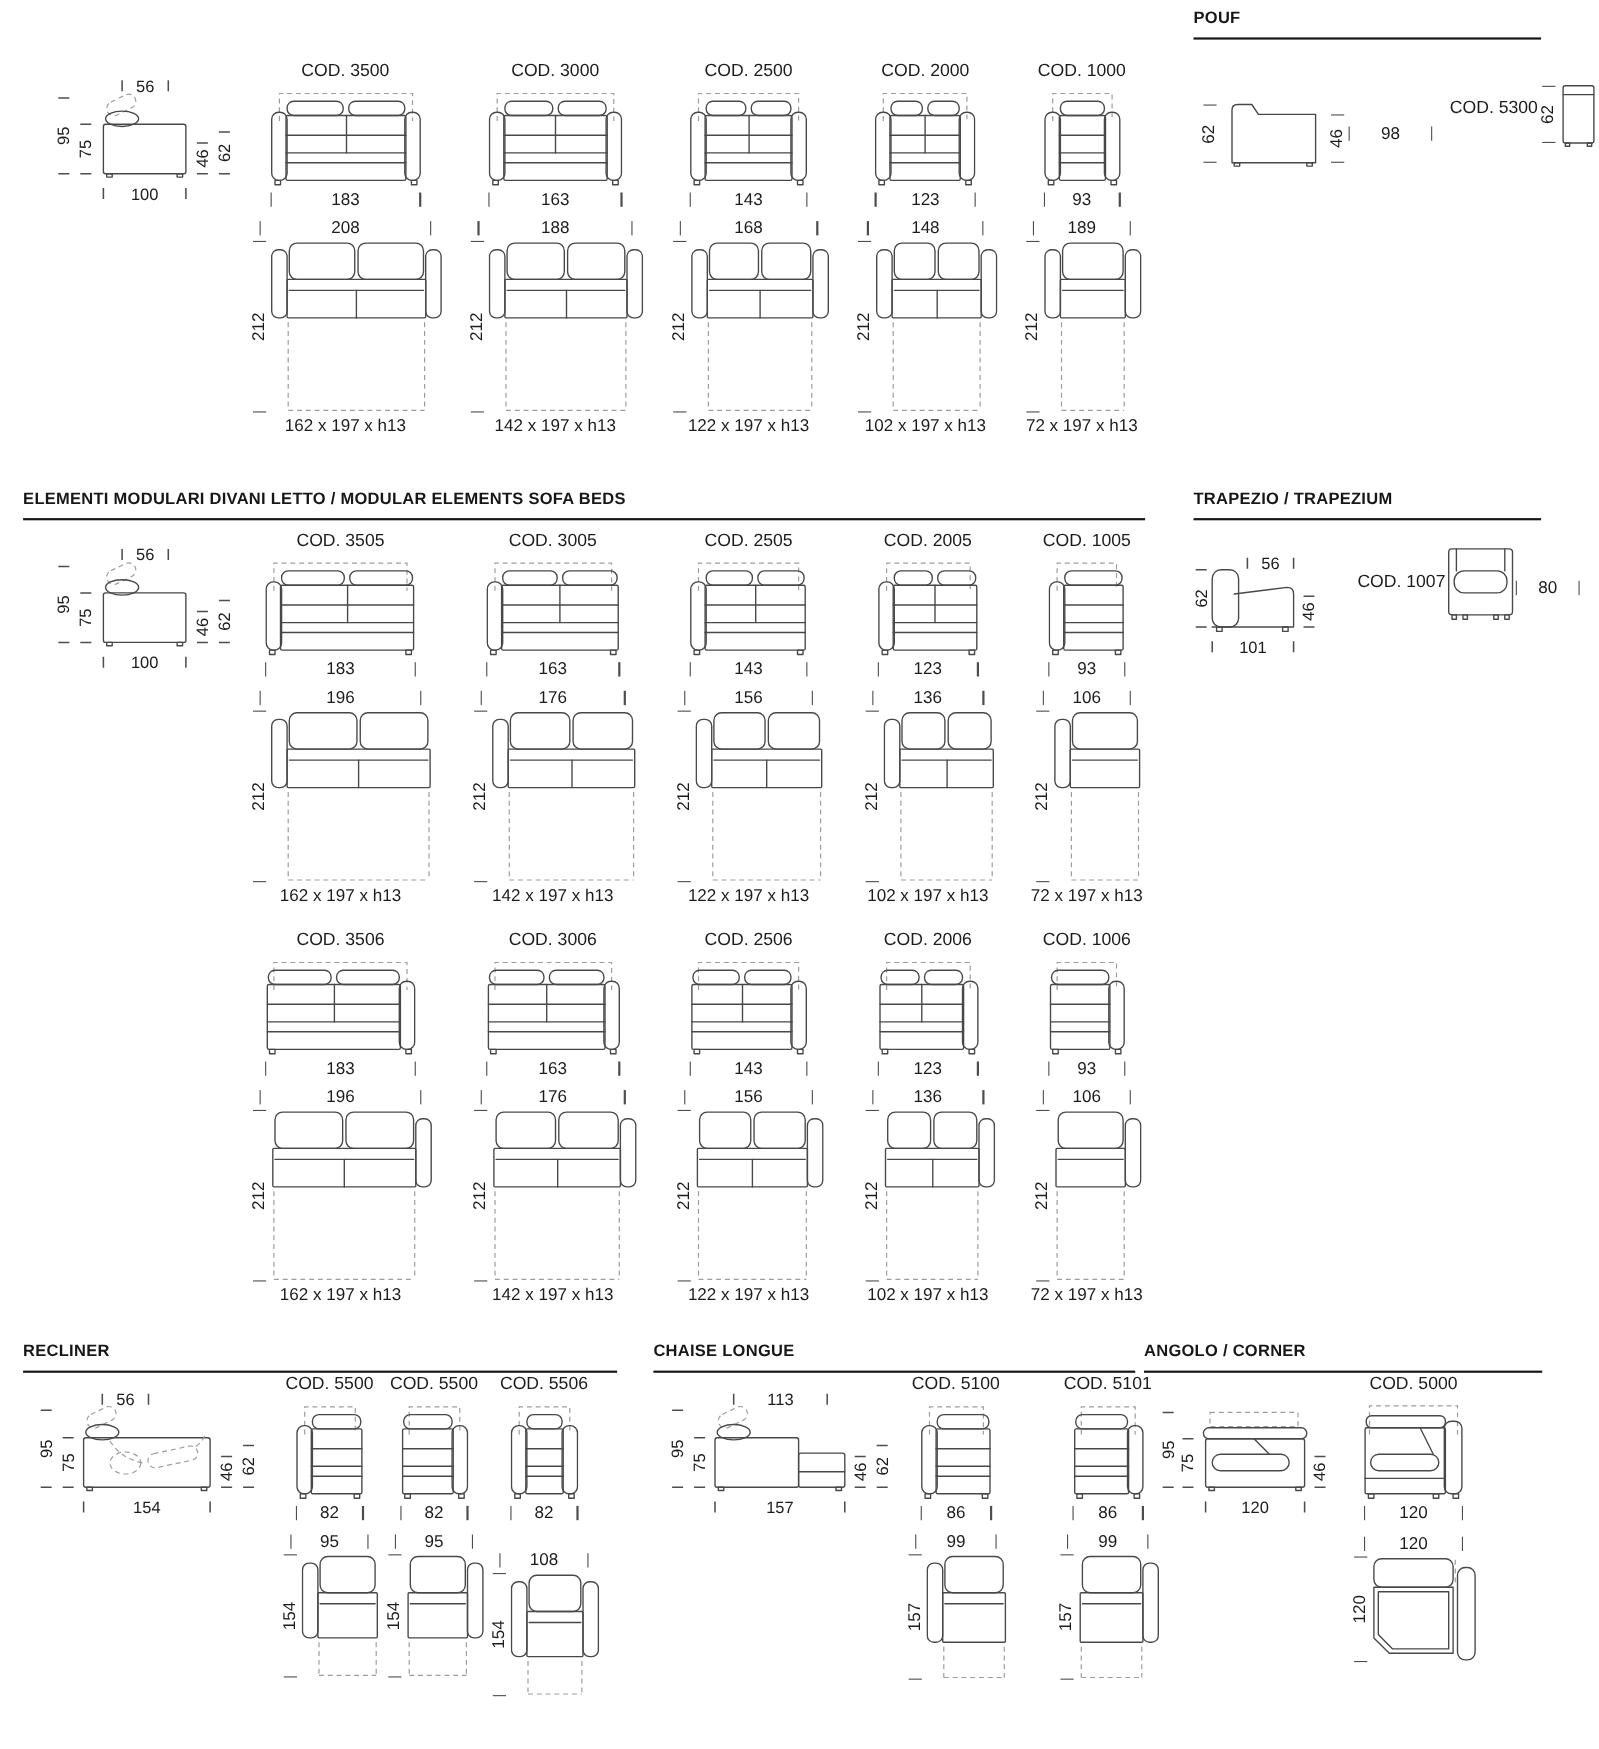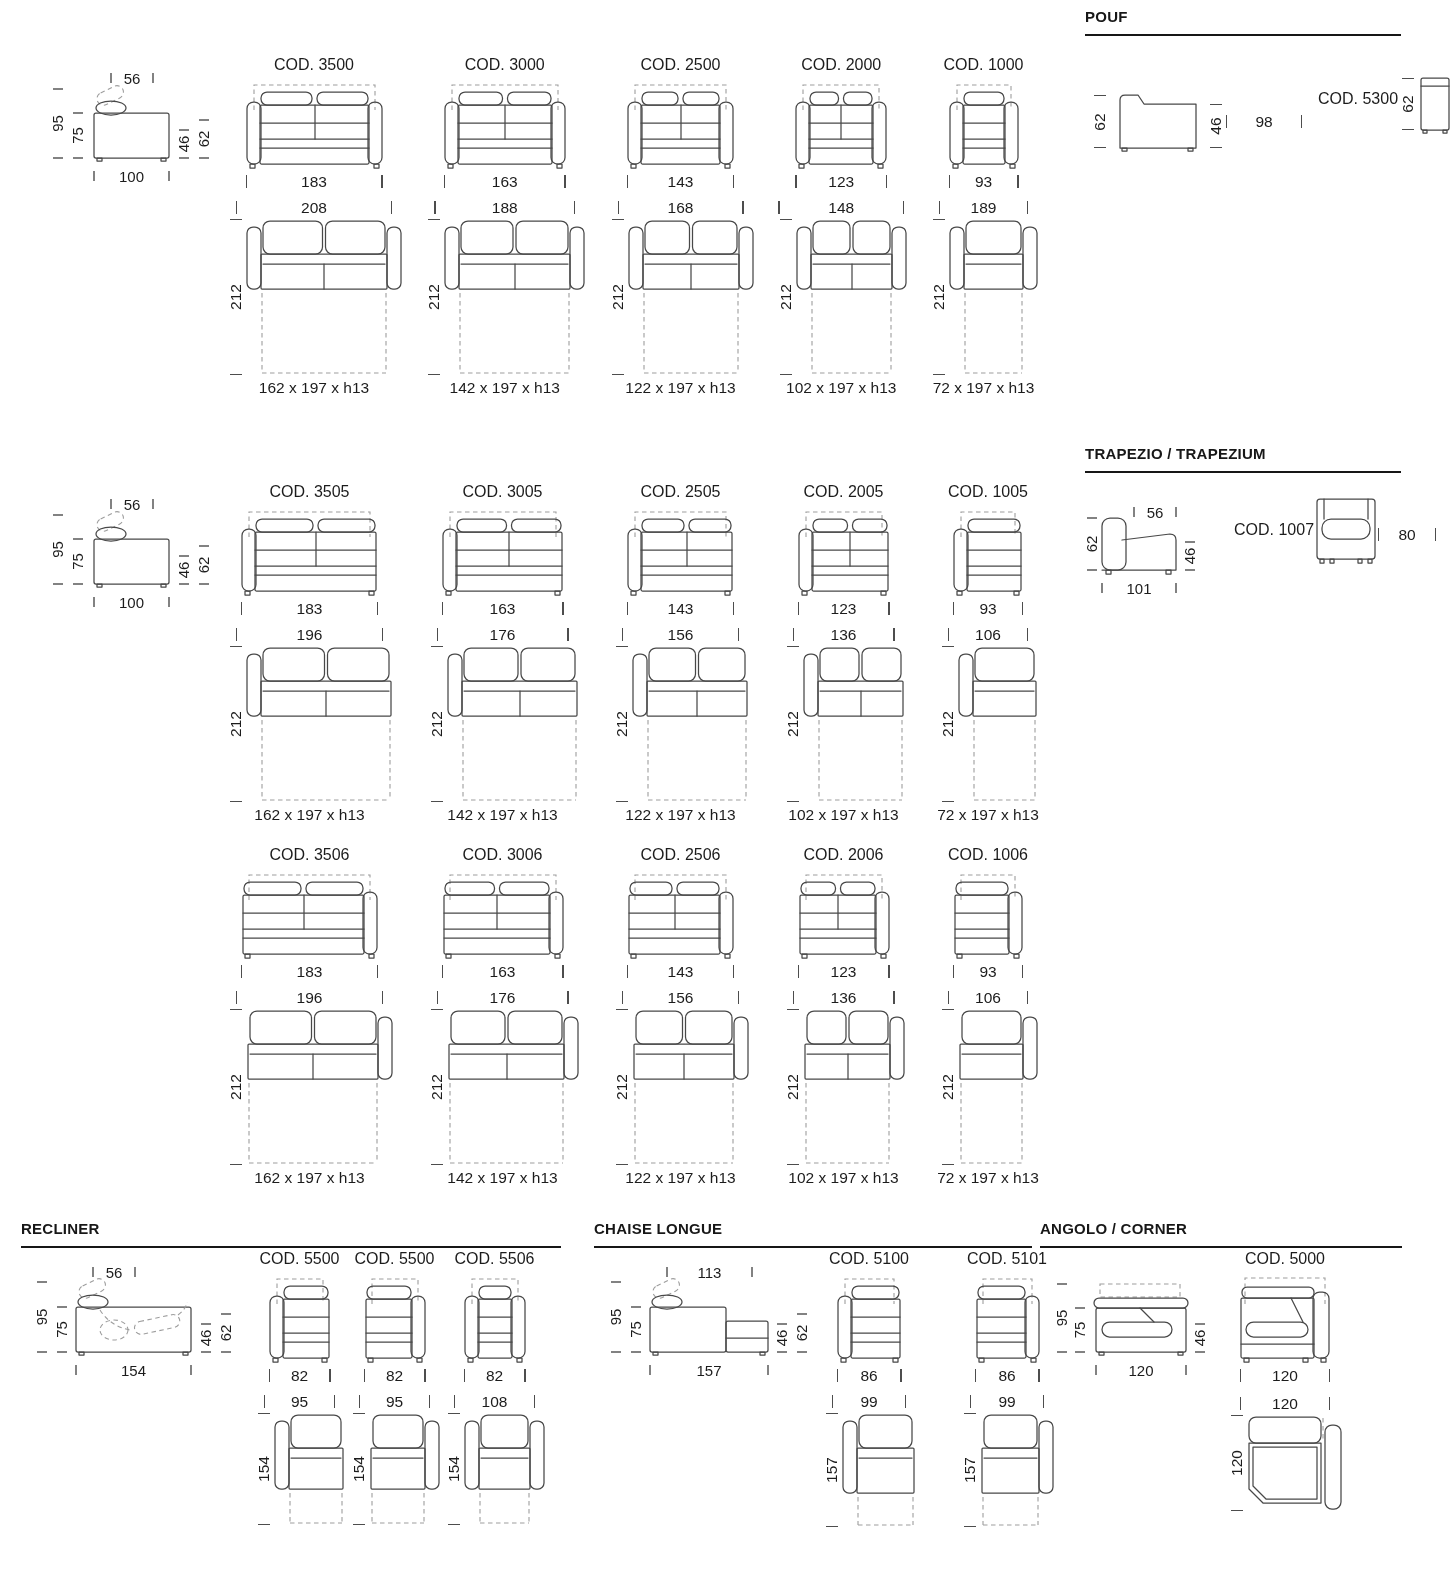--- a/index.html
+++ b/index.html
@@ -194,21 +194,21 @@
           <line x1="14" y1="68" x2="78" y2="68" class="ln"></line>
           <line x1="46" y1="25" x2="46" y2="59" class="ln"></line>
           <rect x="1" y="22" width="14" height="62" rx="6.5" class="ln"></rect>
           <rect x="77" y="22" width="14" height="62" rx="6.5" class="ln"></rect>
           <rect x="4" y="84" width="5" height="4" rx="0" class="ln"></rect>
           <rect x="83" y="84" width="5" height="4" rx="0" class="ln"></rect>
         </svg>
     <div class="dimh" style="width:92px;margin-top:2px">
           <span class="num">123</span>
         </div>
-    <div class="dimh" style="width:126px;margin-top:7px">
+    <div class="dimh" style="width:106px;margin-top:7px">
           <span class="num">148</span>
         </div>
     <div class="toprow" style="margin-top:2px">
           <div class="dimv" style="height:156px;">
             <span class="num">212</span>
           </div>
           <svg width="111" height="156" viewBox="0 0 111 156">
             <rect x="17" y="2" width="37" height="33" rx="7" class="ln"></rect>
             <rect x="57" y="2" width="37" height="33" rx="7" class="ln"></rect>
             <rect x="15" y="35" width="81" height="35" rx="1" class="ln"></rect>
@@ -308,20 +308,21 @@
               <rect x="3" y="2" width="28" height="82" rx="2" class="ln"></rect>
               <line x1="3" y1="38" x2="31" y2="38" class="ln"></line>
               <circle cx="20" cy="60" r="2.5" class="ln"></circle>
               <circle cx="12" cy="72" r="4" class="ln"></circle>
               <circle cx="24" cy="72" r="4" class="ln"></circle>
             </svg>
           </div>
       </div>
     </div>
   </div>
+    <div class="sec-title" style="left:21px;top:445px;width:1020px"><span>ELEMENTI MODULARI DIVANI LETTO / MODULAR ELEMENTS SOFA BEDS</span></div>
     <div class="sec-title" style="left:1085px;top:445px;width:316px"><span>TRAPEZIO / TRAPEZIUM</span></div>
     <div class="abs" style="left:22px;top:490px"><svg width="206" height="126" viewBox="0 0 206 126">
         <rect x="74" y="25" width="28" height="13" rx="6.5" class="ds" transform="rotate(-26 88 31)"></rect>
         <ellipse cx="89" cy="44" rx="15" ry="7" class="ln"></ellipse>
         <rect x="72" y="49" width="75" height="45" rx="2" class="ln"></rect>
         <rect x="75" y="94" width="5" height="3" rx="0" class="ln"></rect>
         <rect x="139" y="94" width="5" height="3" rx="0" class="ln"></rect>
         <line x1="89" y1="9" x2="89" y2="19" class="tick"></line>
         <line x1="131" y1="9" x2="131" y2="19" class="tick"></line>
         <text x="110" y="19.5" text-anchor="middle" class="tx">56</text>
@@ -890,21 +891,21 @@
           <line x1="14" y1="59" x2="48" y2="59" class="ln"></line>
           <line x1="14" y1="68" x2="48" y2="68" class="ln"></line>
           <rect x="1" y="22" width="14" height="62" rx="6.5" class="ln"></rect>
           <rect x="47" y="22" width="14" height="62" rx="6.5" class="ln"></rect>
           <rect x="4" y="84" width="5" height="4" rx="0" class="ln"></rect>
           <rect x="53" y="84" width="5" height="4" rx="0" class="ln"></rect>
         </svg>
     <div class="dimh" style="width:62px;margin-top:2px">
           <span class="num">82</span>
         </div>
-    <div class="dimh" style="width:81px;margin-top:7px">
+    <div class="dimh" style="width:81px;margin-top:24px">
           <span class="num">108</span>
         </div>
     <div class="toprow" style="margin-top:2px">
           <div class="dimv" style="height:112px;">
             <span class="num">154</span>
           </div>
           <svg width="81" height="112" viewBox="0 0 81 112">
             <rect x="17" y="2" width="47" height="33" rx="7" class="ln"></rect>
             <rect x="15" y="35" width="51" height="41" rx="1" class="ln"></rect>
             <line x1="17" y1="45" x2="64" y2="45" class="ln"></line>

